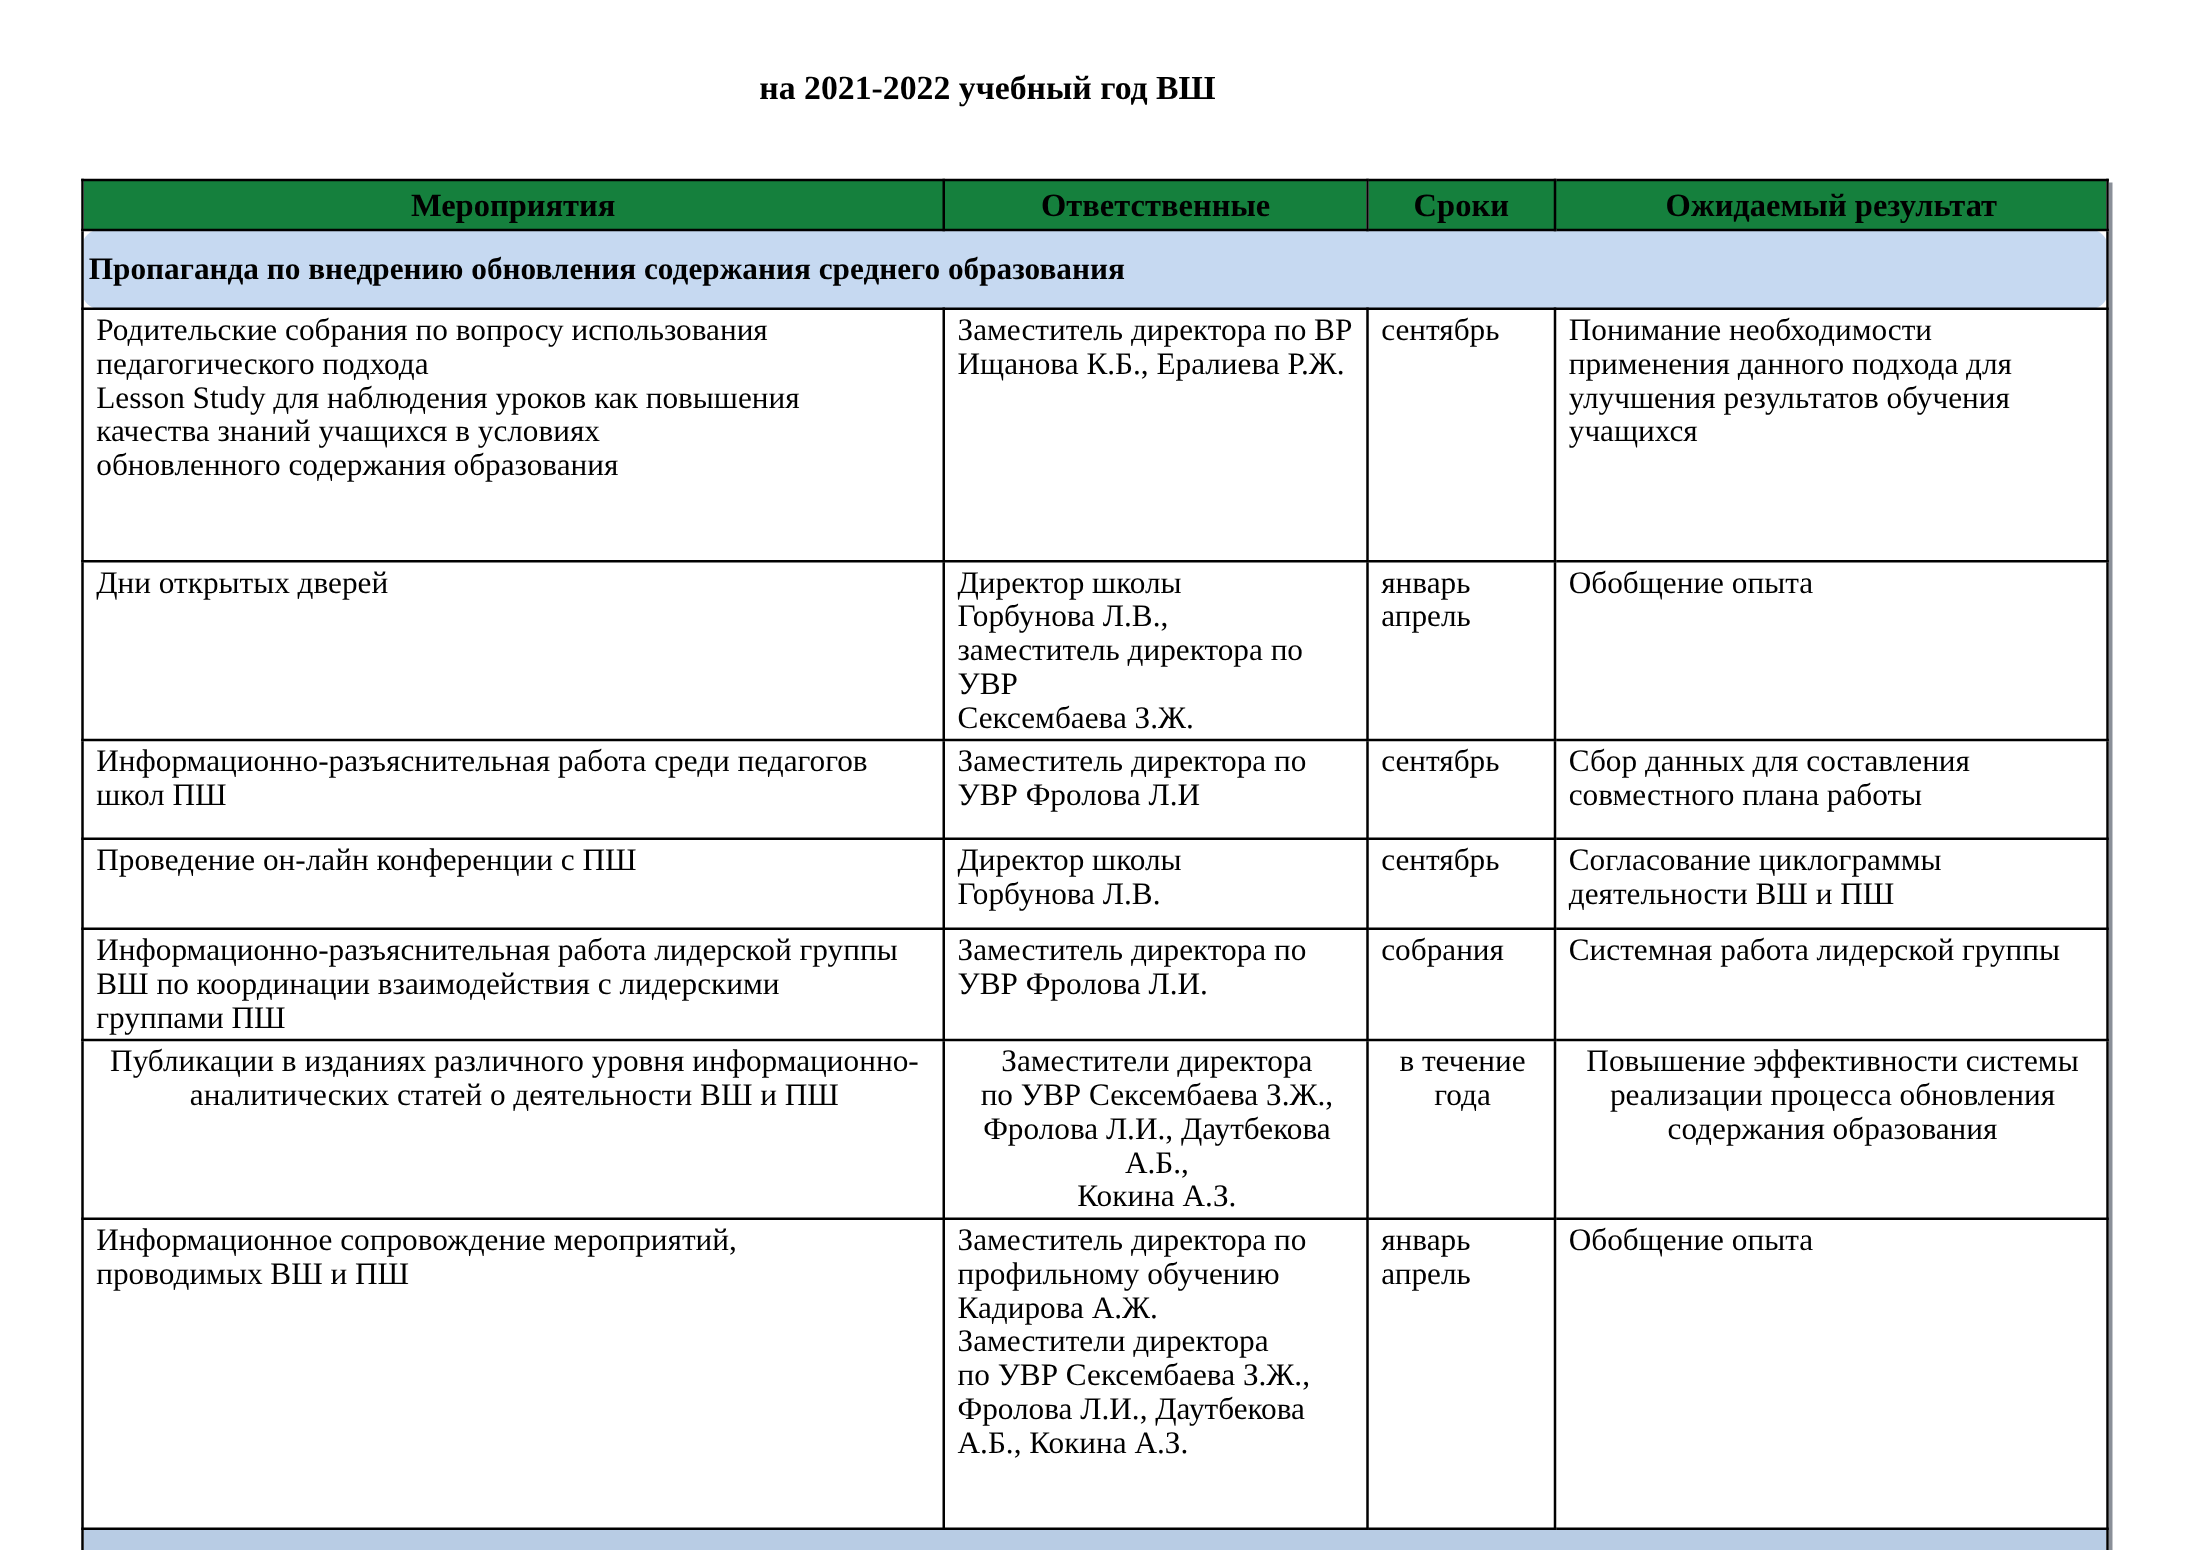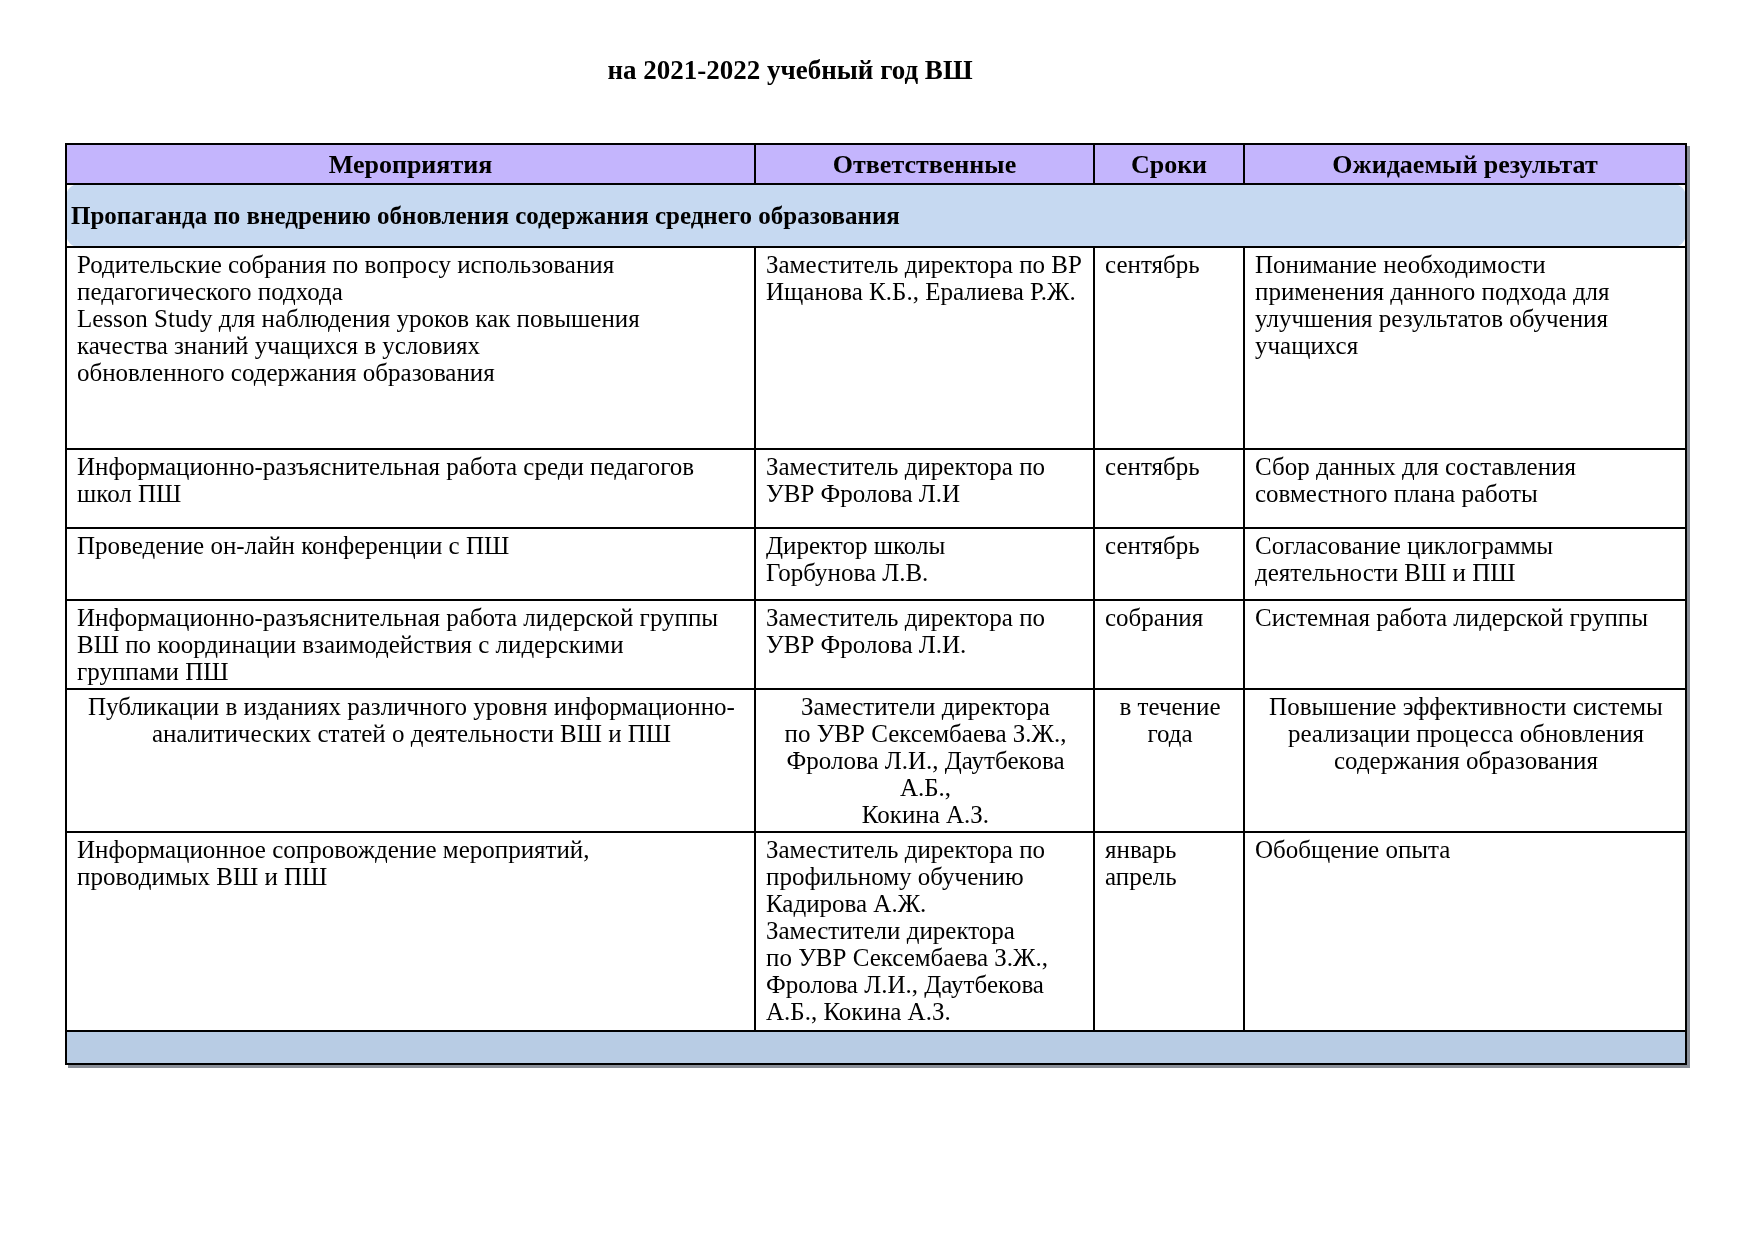--- a/index.html
+++ b/index.html
@@ -33,21 +33,21 @@
     box-shadow: 3px 3px 0 #8a8f98;
     font-size: 25px;
     line-height: 27px;
   }
   table.plan td, table.plan th {
     border: 2px solid #000000;
     vertical-align: top;
     overflow: hidden;
   }
   tr.head-row th {
-    background: #c4b5fd;
+    background: #15803d;
     font-weight: bold;
     font-size: 26px;
     text-align: center;
     vertical-align: middle;
     height: 34px;
     padding: 2px 4px;
   }
   tr.section-row td {
     background: #c6d9f1;
     font-weight: bold;
@@ -60,21 +60,21 @@
   td.cell {
     white-space: pre-line;
     padding: 3px 8px 3px 10px;
   }
   tr.r1 { height: 202px; }
   tr.r2 { height: 136px; }
   tr.r3 { height: 79px; border-radius: 31px; }
   tr.r4 { height: 72px; }
   tr.r5 { height: 70px; }
   tr.r6 { height: 141px; text-align: center; }
-  tr.r7 { height: 199px; }
+  tr.r7 { height: 248px; }
   tr.footer-row td {
     background: #b8cce4;
     height: 29px;
   }
 </style>
 </head>
 <body>
 
 <div class="page">
 
@@ -110,20 +110,31 @@
 обновленного содержания образования</td>
         <td class="cell">Заместитель директора по ВР
 Ищанова К.Б., Ералиева Р.Ж.</td>
         <td class="cell">сентябрь</td>
         <td class="cell">Понимание необходимости
 применения  данного подхода для
 улучшения результатов обучения
 учащихся</td>
       </tr>
 
+      <tr class="r2">
+        <td class="cell">Дни открытых дверей</td>
+        <td class="cell">Директор школы
+Горбунова Л.В.,
+заместитель  директора по
+УВР
+Сексембаева З.Ж.</td>
+        <td class="cell">январь
+апрель</td>
+        <td class="cell">Обобщение опыта</td>
+      </tr>
 
       <tr class="r3">
         <td class="cell">Информационно-разъяснительная работа среди педагогов
 школ ПШ</td>
         <td class="cell">Заместитель  директора по
 УВР  Фролова Л.И</td>
         <td class="cell">сентябрь</td>
         <td class="cell">Сбор данных для составления
 совместного плана работы</td>
       </tr>

